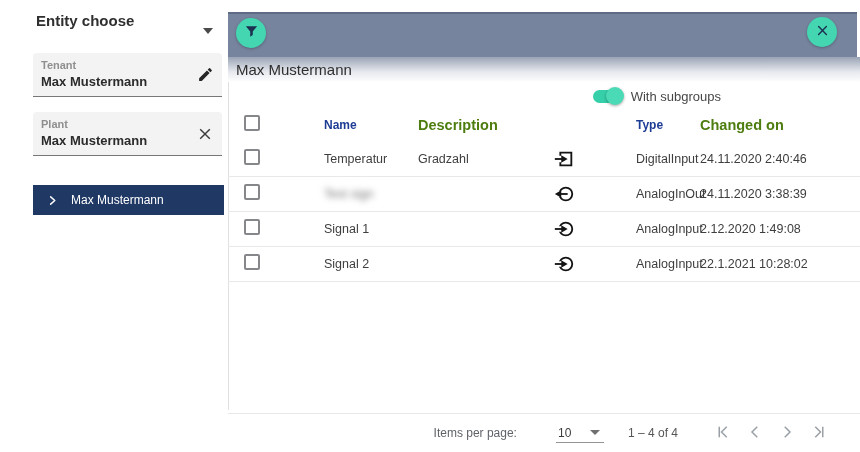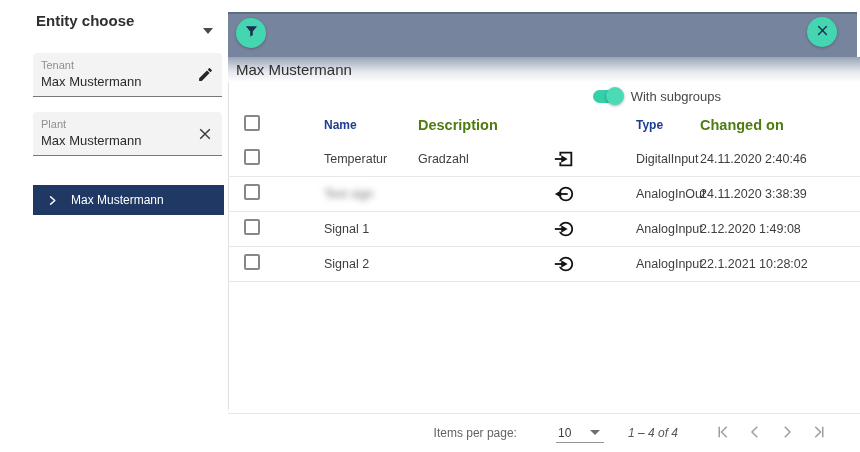--- a/index.html
+++ b/index.html
@@ -5,21 +5,21 @@
   * { margin:0; padding:0; box-sizing:border-box; }
   html,body { width:860px; height:452px; background:#fff; font-family:"Liberation Sans",sans-serif; overflow:hidden; }
   body { position:relative; }
 
   
   .sidebar { position:absolute; left:0; top:0; width:228px; height:452px; background:#fff; }
   .entity-header { position:absolute; left:36px; top:12px; width:180px; font-size:15px; font-weight:700; color:#2f2f2f; cursor:pointer; }
   .entity-caret { position:absolute; left:203px; top:28px; width:0; height:0;
     border-left:5px solid transparent; border-right:5px solid transparent; border-top:6px solid #4a4a4a; }
   .side-field { position:absolute; left:33px; width:189px; height:44px; background:#f3f3f3;
-    border-bottom:1px solid #777; border-radius:4px 4px 0 0; }
+    border-bottom:1px solid #777; border-radius:4px 4px 0 0;font-weight:bold; }
   .side-field.tenant { top:53px; }
   .side-field.plant  { top:112px; }
   .f-label { font-size:11px; color:#8f8f8f; margin:6px 0 0 8px; }
   .f-value { font-size:13px; color:#2b2b2b; margin:3px 0 0 8px; }
   .field-icon-btn { position:absolute; right:5px; top:11px; width:24px; height:24px; border:none; background:transparent;
     display:flex; align-items:center; justify-content:center; cursor:pointer; }
   .tree-item { position:absolute; left:33px; top:185px; width:191px; height:30px; background:#1F3864;
     display:flex; align-items:center; cursor:pointer; }
   .tree-chevron { margin-left:14px; display:flex; }
   .tree-label { color:#fff; font-size:12px; margin-left:13px; }
@@ -62,21 +62,21 @@
   .type-cell { padding-left:36px; }
 
   
   .footer { position:absolute; left:228px; top:413px; width:632px; height:39px; border-top:1px solid #E7E7E7;
     display:flex; align-items:center; justify-content:flex-end; padding-right:28px; color:#5f6368; font-size:12px; }
   .ipp-label { margin-right:10px; }
   .page-size { position:relative; width:48px; height:20px; border-bottom:1px solid #949494;
     display:flex; align-items:center; justify-content:space-between; padding:0 4px 0 2px; cursor:pointer; color:#3c3c3c;margin-left:29px; }
   .ps-caret { width:0; height:0; border-left:5px solid transparent; border-right:5px solid transparent;
     border-top:5px solid #6f6f6f; }
-  .range-label { margin:0 26px 0 24px; color:#565656;font-style:italic; }
+  .range-label { margin:0 26px 0 24px; color:#565656; }
   .pag-btn { width:26px; height:26px; border:none; background:transparent; display:flex; align-items:center;
     justify-content:center; cursor:pointer; margin-left:6px; }
 </style>
 </head>
 <body>
 
 <div class="sidebar">
   <div class="entity-header">Entity choose</div>
   <div class="entity-caret"></div>
 

